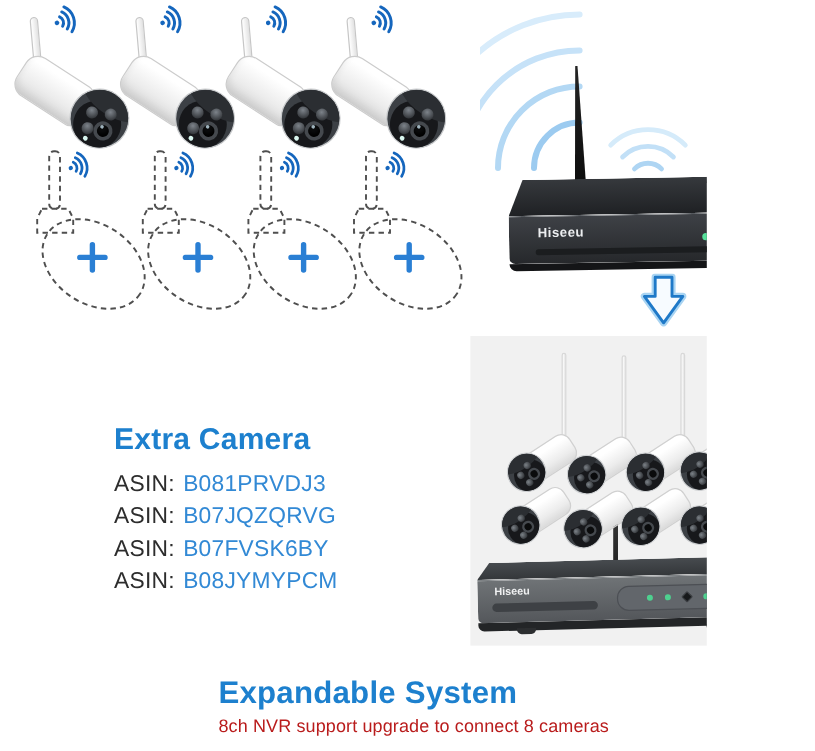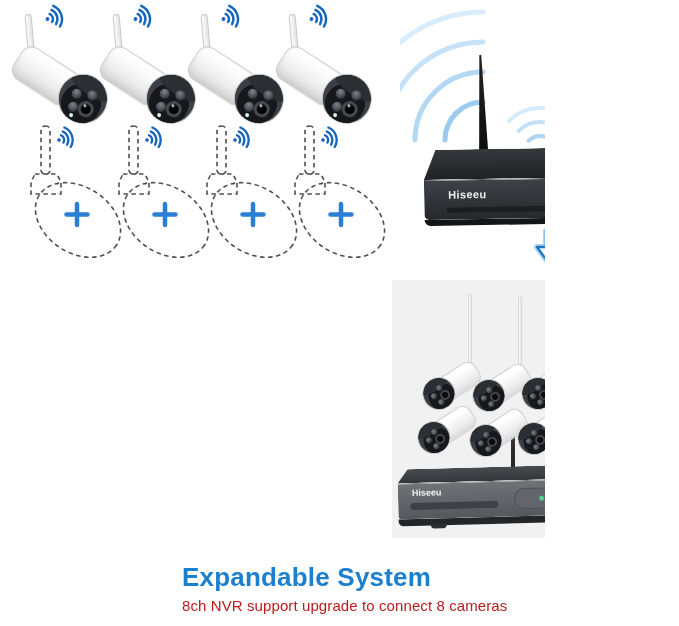--- a/index.html
+++ b/index.html
@@ -1,18 +1,18 @@
 <!DOCTYPE html>
 <html><head>
 <meta charset="utf-8">
 <style>
   * { margin:0; padding:0; box-sizing:border-box; }
   html,body { background:#fff; }
   #stage {
-    position:relative; width:545px; height:626px; overflow:hidden;
+    position:relative; width:589px; height:626px; overflow:hidden;
     background:#ffffff; font-family:"Liberation Sans", sans-serif;
   }
 
   
   .ripples { position:absolute; left:400px; top:0; }
 
   
   .cam { position:absolute; width:104px; height:132px; }
   .cam .wifi-ic { position:absolute; left:36px; top:0; width:32px; height:32px; }
   .cam .antenna {
@@ -489,19 +489,34 @@
           <span class="kled diam"></span>
           <span class="kled" style="background:#4ed08f"></span>
         </span>
       </div>
       <div class="knvr-bottom"></div>
       <span class="kfoot" style="left:32px;top:55px"></span>
       <span class="kfoot" style="left:190px;top:56px"></span>
     </div>
   </div>
 
+  <div class="extra">
+    <div class="extra-heading" style="color:#1d80ce">Extra Camera</div>
+    <div class="asin-row">
+      <span class="asin-label">ASIN:</span><span class="asin-code" style="color:#3289d5">B081PRVDJ3</span>
+    </div>
+    <div class="asin-row">
+      <span class="asin-label">ASIN:</span><span class="asin-code" style="color:#3289d5">B07JQZQRVG</span>
+    </div>
+    <div class="asin-row">
+      <span class="asin-label">ASIN:</span><span class="asin-code" style="color:#3289d5">B07FVSK6BY</span>
+    </div>
+    <div class="asin-row">
+      <span class="asin-label">ASIN:</span><span class="asin-code" style="color:#3289d5">B08JYMYPCM</span>
+    </div>
+  </div>
 
   <div class="expand">
     <div class="expand-heading" style="color:#1d80ce">Expandable System</div>
     <div class="expand-sub">8ch NVR support upgrade to connect 8 cameras</div>
   </div>
 
 </div>
 
 </body></html>

